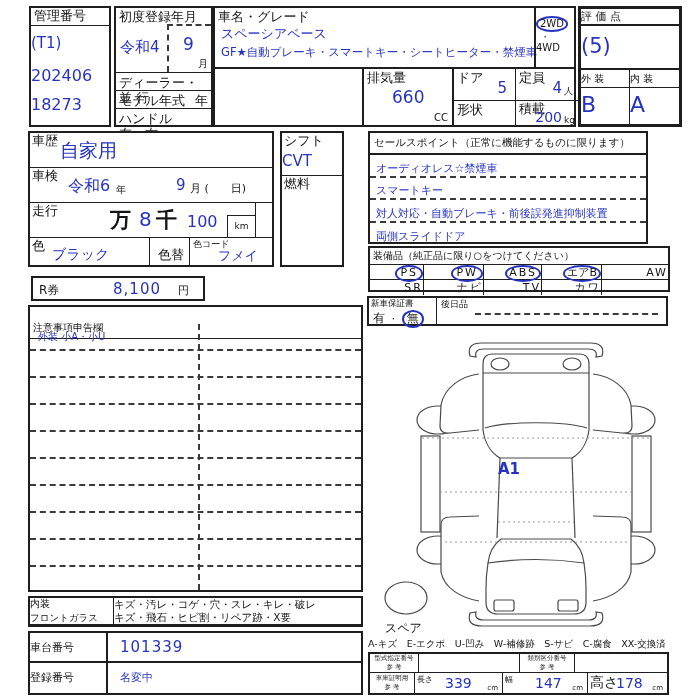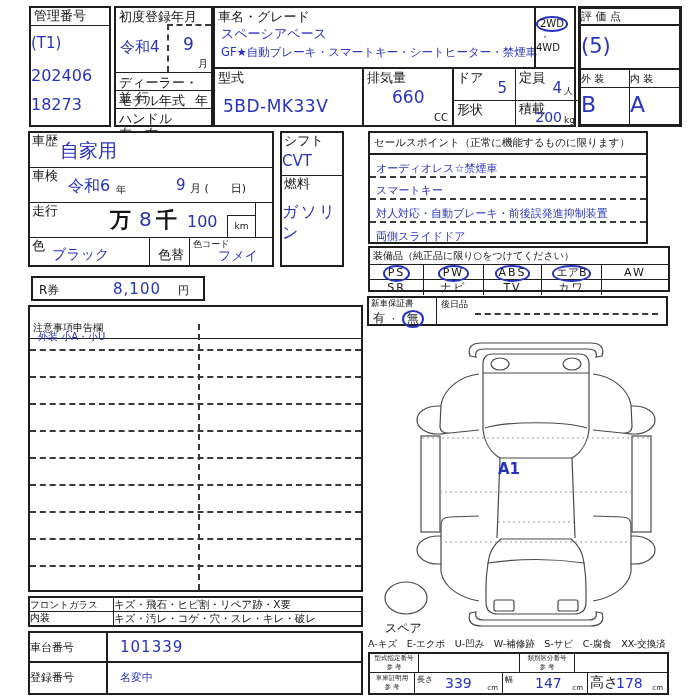--- a/index.html
+++ b/index.html
@@ -7,21 +7,21 @@
   body{position:relative;background:#fff;font-family:"DejaVu Sans","Liberation Sans",sans-serif;color:#141414;overflow:hidden}
   .box{position:absolute;background:#fff;border:2px solid #1e1e1e}
   .abs{position:absolute}
   .lbl{font-size:13px;line-height:1.15;color:#141414}
   .blue{color:#2633c0}
   .ctr{}
   .circ{display:inline-block;border:2px solid #2633c0;border-radius:50%;padding:0 4px;line-height:1.15}
   .dashbot{border-bottom:2px dashed #3a3a3a}
   .nrow{height:27px;border-bottom:2px dashed #3a3a3a}
   .nrow.last{border-bottom:none}
-  .eqcell{border-right:1px solid #1e1e1e;text-align:center;font-size:11px;letter-spacing:2px;line-height:15px;overflow:visible}
+  .eqcell{border-right:1px solid #1e1e1e;text-align:right;font-size:11px;letter-spacing:2px;line-height:15px;overflow:visible}
   .eqcell.lastc{border-right:none}
   svg text{font-family:"DejaVu Sans","Liberation Sans",sans-serif}
 </style>
 </head>
 <body>
 
 <div class="box" style="left:29px;top:6px;width:82px;height:121px">
   <div class="lbl" style="border-bottom:1px solid #1e1e1e;padding:1px 3px">管理番号</div>
   <div class="blue ctr" style="font-size:15px;margin-top:8px">(T1)</div>
   <div class="blue ctr" style="font-size:16px;margin-top:14px">202406</div>
@@ -50,24 +50,20 @@
     <div class="lbl" style="padding:2px 3px">車名・グレード</div>
     <div class="blue abs" style="left:6px;top:17px;font-size:13px;white-space:nowrap">スペーシアベース</div>
     <div class="blue abs" style="left:6px;top:37px;font-size:11.5px;white-space:nowrap">GF★自動ブレーキ・スマートキー・シートヒーター・禁煙車</div>
   </div>
   <div class="abs" style="left:319px;top:0;width:20px;height:59px;border-left:2px solid #1e1e1e;text-align:center;padding-top:4px">
     <span class="circ" style="font-size:10px;padding:0 2px">2WD</span>
     <div style="font-size:9px;line-height:1.2">・</div>
     <div style="font-size:10px">4WD</div>
   </div>
   <div class="abs" style="left:0;top:59px;width:100%;height:58px;border-top:2px solid #1e1e1e">
-    <div class="abs" style="left:0;top:0;width:147px;height:100%">
-      <span class="lbl" style="position:absolute;left:3px;top:2px">型式</span>
-      <span class="blue abs" style="left:8px;bottom:9px;font-size:17px;letter-spacing:0.5px">5BD-MK33V</span>
-    </div>
     <div class="abs" style="left:147px;top:0;width:90px;height:100%;border-left:2px solid #1e1e1e">
       <span class="lbl" style="position:absolute;left:3px;top:2px">排気量</span>
       <span class="blue abs" style="left:28px;top:18px;font-size:17px">660</span>
       <span class="abs" style="right:4px;bottom:2px;font-size:10px">CC</span>
     </div>
     <div class="abs" style="left:237px;top:0;width:63px;height:31px;border-left:2px solid #1e1e1e">
       <span class="lbl" style="position:absolute;left:3px;top:2px">ドア</span>
       <span class="blue abs" style="right:8px;top:10px;font-size:15px">5</span>
     </div>
     <div class="abs" style="left:237px;top:31px;width:63px;height:27px;border-left:2px solid #1e1e1e;border-top:1px solid #1e1e1e">
@@ -133,21 +129,20 @@
   </div>
 </div>
 
 <div class="box" style="left:280px;top:131px;width:64px;height:136px">
   <div style="height:42px">
     <div class="lbl" style="padding:1px 2px">シフト</div>
     <div class="blue ctr" style="font-size:15px;margin-top:2px">CVT</div>
   </div>
   <div style="height:62px;border-top:1px solid #1e1e1e;position:relative">
     <span class="lbl" style="position:absolute;left:2px;top:1px">燃料</span>
-    <div class="blue ctr" style="font-size:16px;padding-top:26px;letter-spacing:2px">ガソリン</div>
   </div>
 </div>
 
 <div class="box" style="left:368px;top:131px;width:280px;height:113px">
   <div style="font-size:10.5px;padding:3px 4px;border-bottom:2px solid #1e1e1e;white-space:nowrap">セールスポイント（正常に機能するものに限ります）</div>
   <div class="blue dashbot" style="font-size:11px;height:23px;padding:6px 6px 0">オーディオレス☆禁煙車</div>
   <div class="blue dashbot" style="font-size:11px;height:22px;padding:5px 6px 0">スマートキー</div>
   <div class="blue dashbot" style="font-size:11px;height:23px;padding:6px 6px 0;white-space:nowrap">対人対応・自動ブレーキ・前後誤発進抑制装置</div>
   <div class="blue" style="font-size:11px;height:22px;padding:6px 6px 0">両側スライドドア</div>
 </div>
@@ -200,27 +195,27 @@
     <div class="nrow"></div>
     <div class="nrow"></div>
     <div class="nrow"></div>
     <div class="nrow"></div>
     <div class="nrow"></div>
     <div class="nrow last"></div>
   </div>
 </div>
 
 <div class="box" style="left:28px;top:596px;width:335px;height:31px">
+  <div style="display:flex;height:13px">
+    <div class="ctr" style="width:84px;border-right:1px solid #1e1e1e;font-size:10px;line-height:12px">内装</div>
+    <div class="ctr" style="flex:1;font-size:10.5px;line-height:12px;white-space:nowrap">キズ・汚レ・コゲ・穴・スレ・キレ・破レ</div>
+  </div>
   <div style="display:flex;height:14px;border-bottom:1px solid #1e1e1e">
     <div class="ctr" style="width:84px;border-right:1px solid #1e1e1e;font-size:9.5px;line-height:13px">フロントガラス</div>
     <div class="ctr" style="flex:1;font-size:10.5px;line-height:13px;white-space:nowrap">キズ・飛石・ヒビ割・リペア跡・X要</div>
-  </div>
-  <div style="display:flex;height:13px">
-    <div class="ctr" style="width:84px;border-right:1px solid #1e1e1e;font-size:10px;line-height:12px">内装</div>
-    <div class="ctr" style="flex:1;font-size:10.5px;line-height:12px;white-space:nowrap">キズ・汚レ・コゲ・穴・スレ・キレ・破レ</div>
   </div>
 </div>
 
 <div class="box" style="left:28px;top:631px;width:335px;height:64px">
   <div style="display:flex;height:30px;border-bottom:2px solid #1e1e1e">
     <div class="ctr" style="width:78px;border-right:2px solid #1e1e1e;font-size:11px;line-height:29px">車台番号</div>
     <div class="blue" style="flex:1;font-size:15px;line-height:29px;padding-left:12px;letter-spacing:1px">101339</div>
   </div>
   <div style="display:flex;height:30px">
     <div class="ctr" style="width:78px;border-right:2px solid #1e1e1e;font-size:11px;line-height:29px">登録番号</div>

